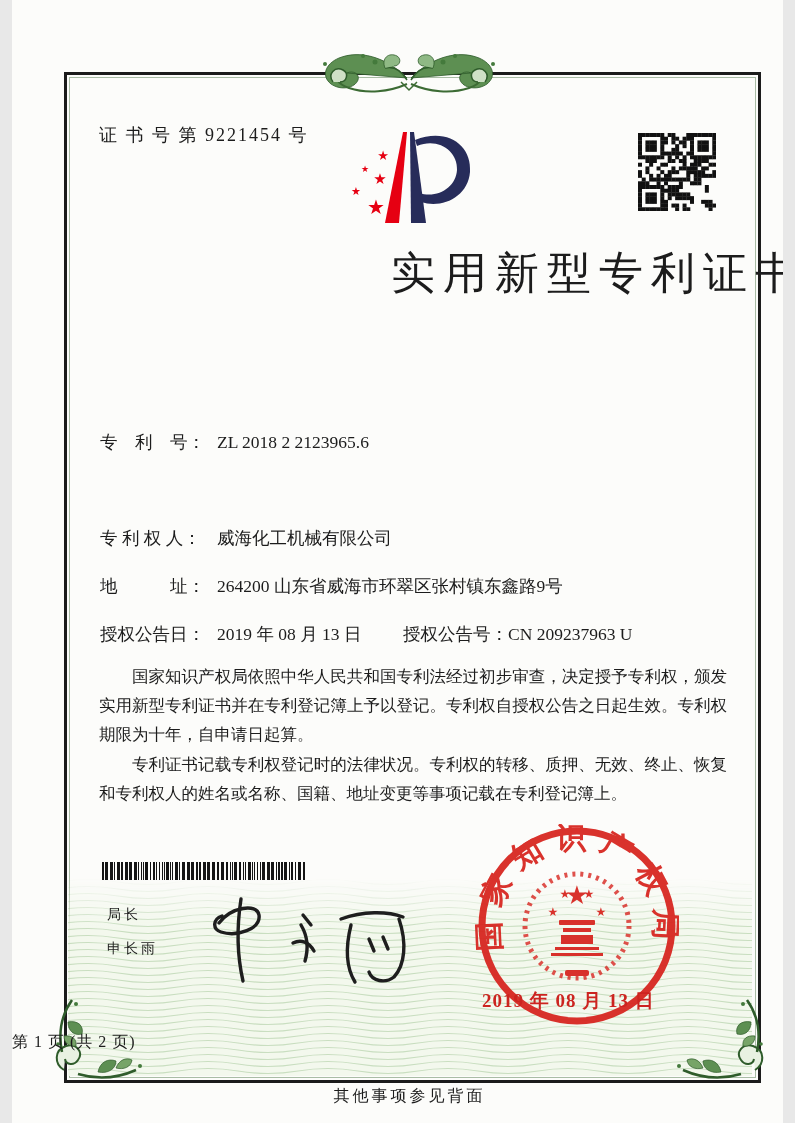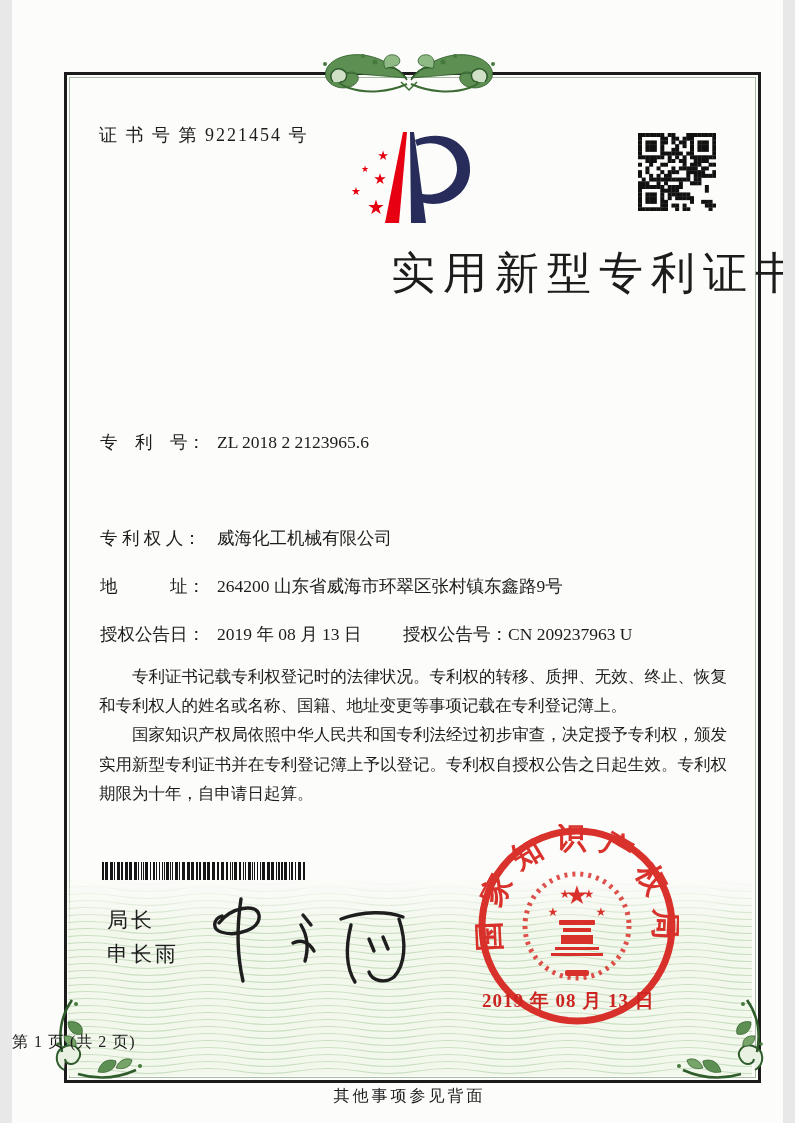--- a/index.html
+++ b/index.html
@@ -15,21 +15,21 @@
   .frame-inner{position:absolute;inset:2px;border:1px solid #a9bca5;}
   .cert-number{left:87px;top:123px;font-size:18px;letter-spacing:2px;z-index:4;}
   .title{left:0;top:244px;width:795px;text-align:right;font-size:44px;
          font-weight:normal;letter-spacing:8px;z-index:4;}
   .field-row{left:88px;width:640px;font-size:17.5px;z-index:4;white-space:nowrap;}
   .field-row .lbl{display:inline-block;min-width:117px;}
   .grant-no{position:absolute;left:303px;top:0;}
   .body-text{left:87px;top:662px;width:628px;font-size:16.5px;line-height:29.2px;
              text-align:justify;z-index:4;}
   .body-text p{margin:0;text-indent:2em;}
-  .director{left:95px;font-size:21px;letter-spacing:3px;z-index:4;}
+  .director{left:95px;font-size:14px;letter-spacing:3px;z-index:4;}
   .page-number{left:0;top:1032px;width:795px;font-size:16px;
                letter-spacing:1px;z-index:4;}
   .back-note{left:0;top:1086px;width:795px;text-align:center;font-size:16px;
              letter-spacing:3px;z-index:4;}
   .seal-date{left:470px;top:988px;font-size:19px;font-weight:bold;color:#cc2420;
              letter-spacing:1px;z-index:6;}
   svg{display:block;}
   .z2{z-index:2;} .z3{z-index:3;} .z5{z-index:5;}
   .mirror{transform:scaleX(-1);}
 </style>
@@ -386,22 +386,22 @@
   </div>
   <div class="abs field-row" style="top:574px;">
     <span class="lbl">地　　　址：</span><span>264200  山东省威海市环翠区张村镇东鑫路9号</span>
   </div>
   <div class="abs field-row" style="top:622px;">
     <span class="lbl">授权公告日：</span><span>2019 年 08 月 13 日</span>
     <span class="grant-no"><span>授权公告号：</span><span>CN 209237963 U</span></span>
   </div>
 
   <div class="abs body-text">
+    <p>国家知识产权局依照中华人民共和国专利法经过初步审查，决定授予专利权，颁发实用新型专利证书并在专利登记簿上予以登记。专利权自授权公告之日起生效。专利权期限为十年，自申请日起算。</p>
     <p>专利证书记载专利权登记时的法律状况。专利权的转移、质押、无效、终止、恢复和专利权人的姓名或名称、国籍、地址变更等事项记载在专利登记簿上。</p>
-    <p>国家知识产权局依照中华人民共和国专利法经过初步审查，决定授予专利权，颁发实用新型专利证书并在专利登记簿上予以登记。专利权自授权公告之日起生效。专利权期限为十年，自申请日起算。</p>
   </div>
 
   <svg id="barcode" class="abs z3" style="left:90px;top:862px;" width="205" height="18">
       <rect x="0" y="0" width="2" height="18" fill="#151515"></rect>
       <rect x="3" y="0" width="3" height="18" fill="#151515"></rect>
       <rect x="8" y="0" width="3" height="18" fill="#151515"></rect>
       <rect x="12" y="0" width="1" height="18" fill="#151515"></rect>
       <rect x="15" y="0" width="3" height="18" fill="#151515"></rect>
       <rect x="19" y="0" width="2" height="18" fill="#151515"></rect>
       <rect x="23" y="0" width="3" height="18" fill="#151515"></rect>

